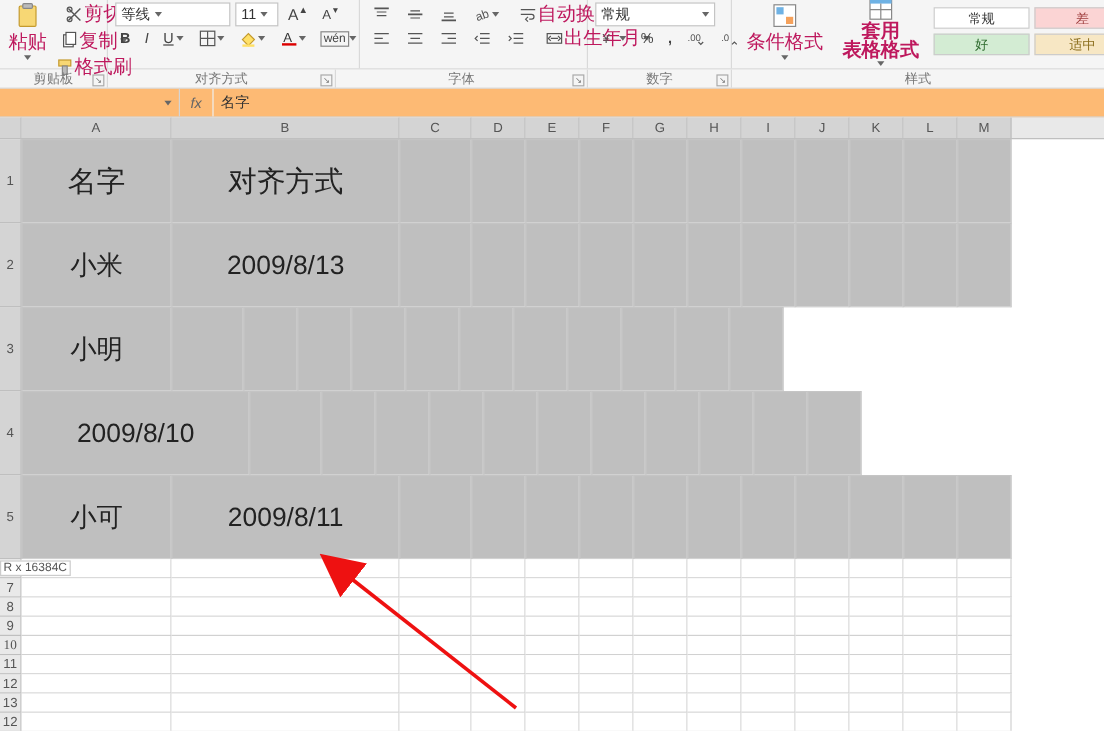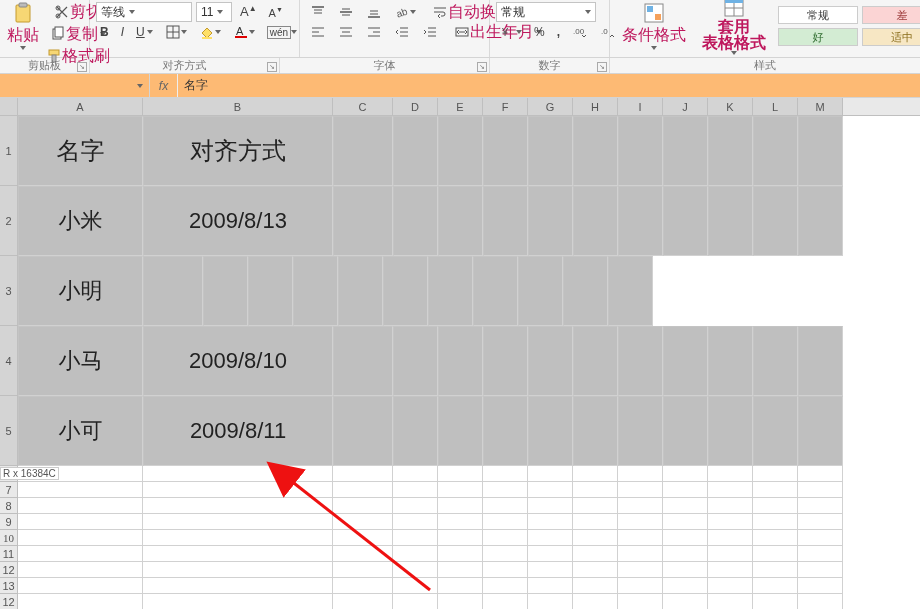--- a/index.html
+++ b/index.html
@@ -441,21 +441,20 @@
           <div class="cell sel" style="width: 45px; height: 70px;"></div>
           <div class="cell sel" style="width: 45px; height: 70px;"></div>
           <div class="cell sel" style="width: 45px; height: 70px;"></div>
           <div class="cell sel" style="width: 45px; height: 70px;"></div>
           <div class="cell sel" style="width: 45px; height: 70px;"></div>
           <div class="cell sel" style="width: 45px; height: 70px;"></div>
           <div class="cell sel" style="width: 45px; height: 70px;"></div>
           <div class="cell sel" style="width: 45px; height: 70px;"></div>
         </div>
         <div class="cellrow">
-          <div class="cell sel" style="width: 125px; height: 70px;">小马</div>
           <div class="cell sel" style="width: 190px; height: 70px;">2009/8/10</div>
           <div class="cell sel" style="width: 60px; height: 70px;"></div>
           <div class="cell sel" style="width: 45px; height: 70px;"></div>
           <div class="cell sel" style="width: 45px; height: 70px;"></div>
           <div class="cell sel" style="width: 45px; height: 70px;"></div>
           <div class="cell sel" style="width: 45px; height: 70px;"></div>
           <div class="cell sel" style="width: 45px; height: 70px;"></div>
           <div class="cell sel" style="width: 45px; height: 70px;"></div>
           <div class="cell sel" style="width: 45px; height: 70px;"></div>
           <div class="cell sel" style="width: 45px; height: 70px;"></div>

